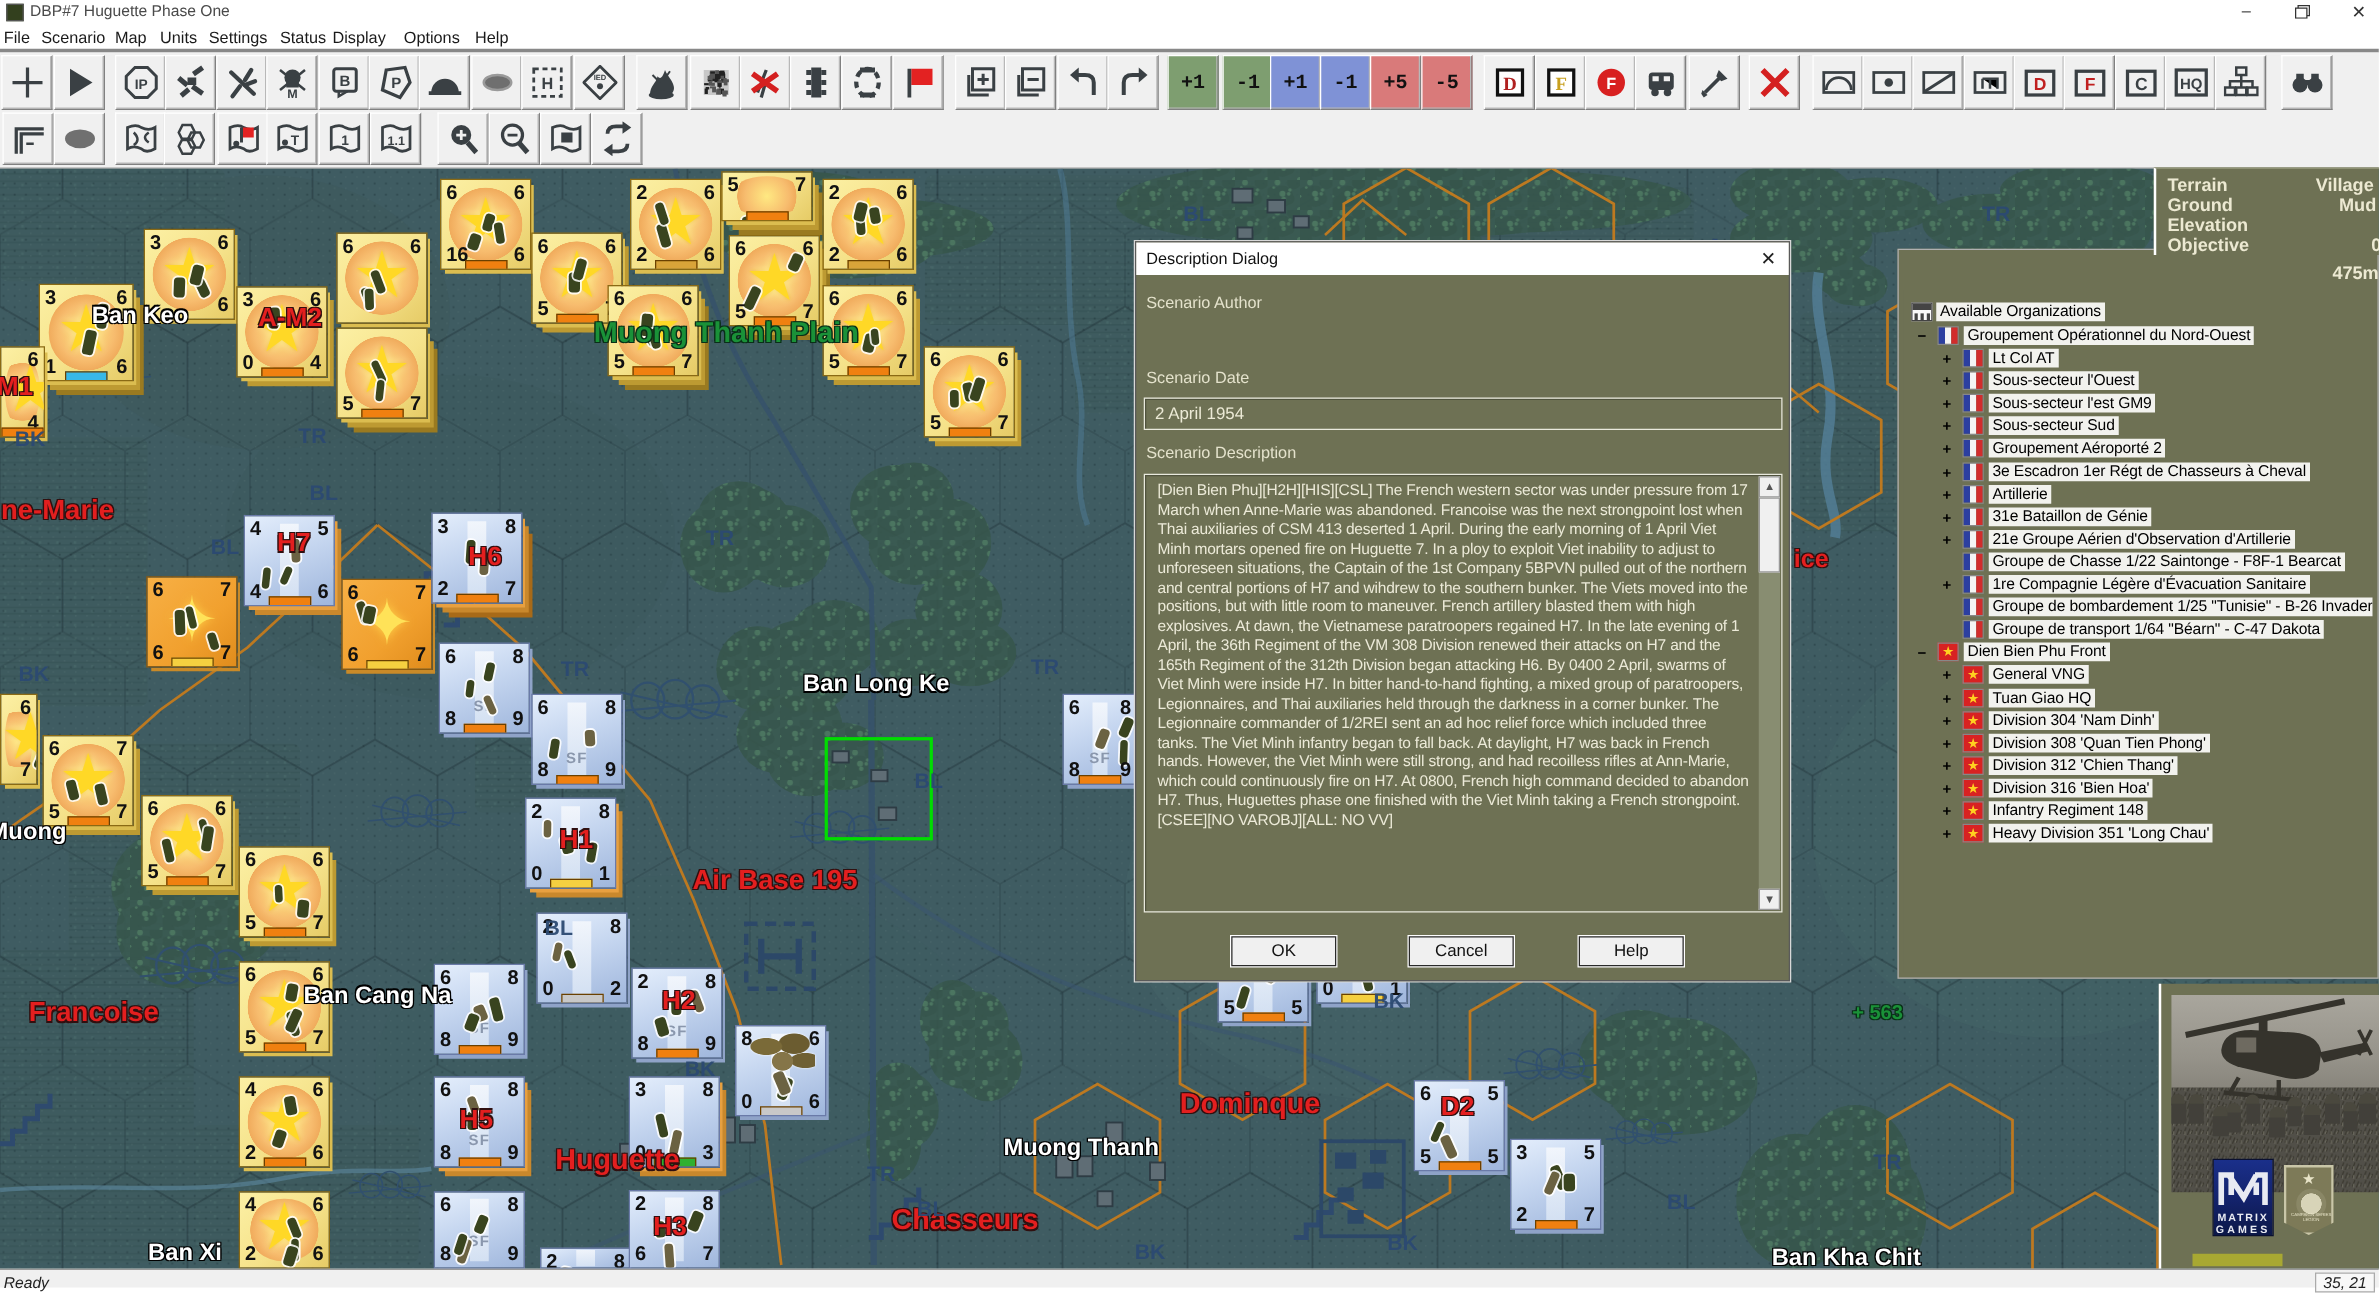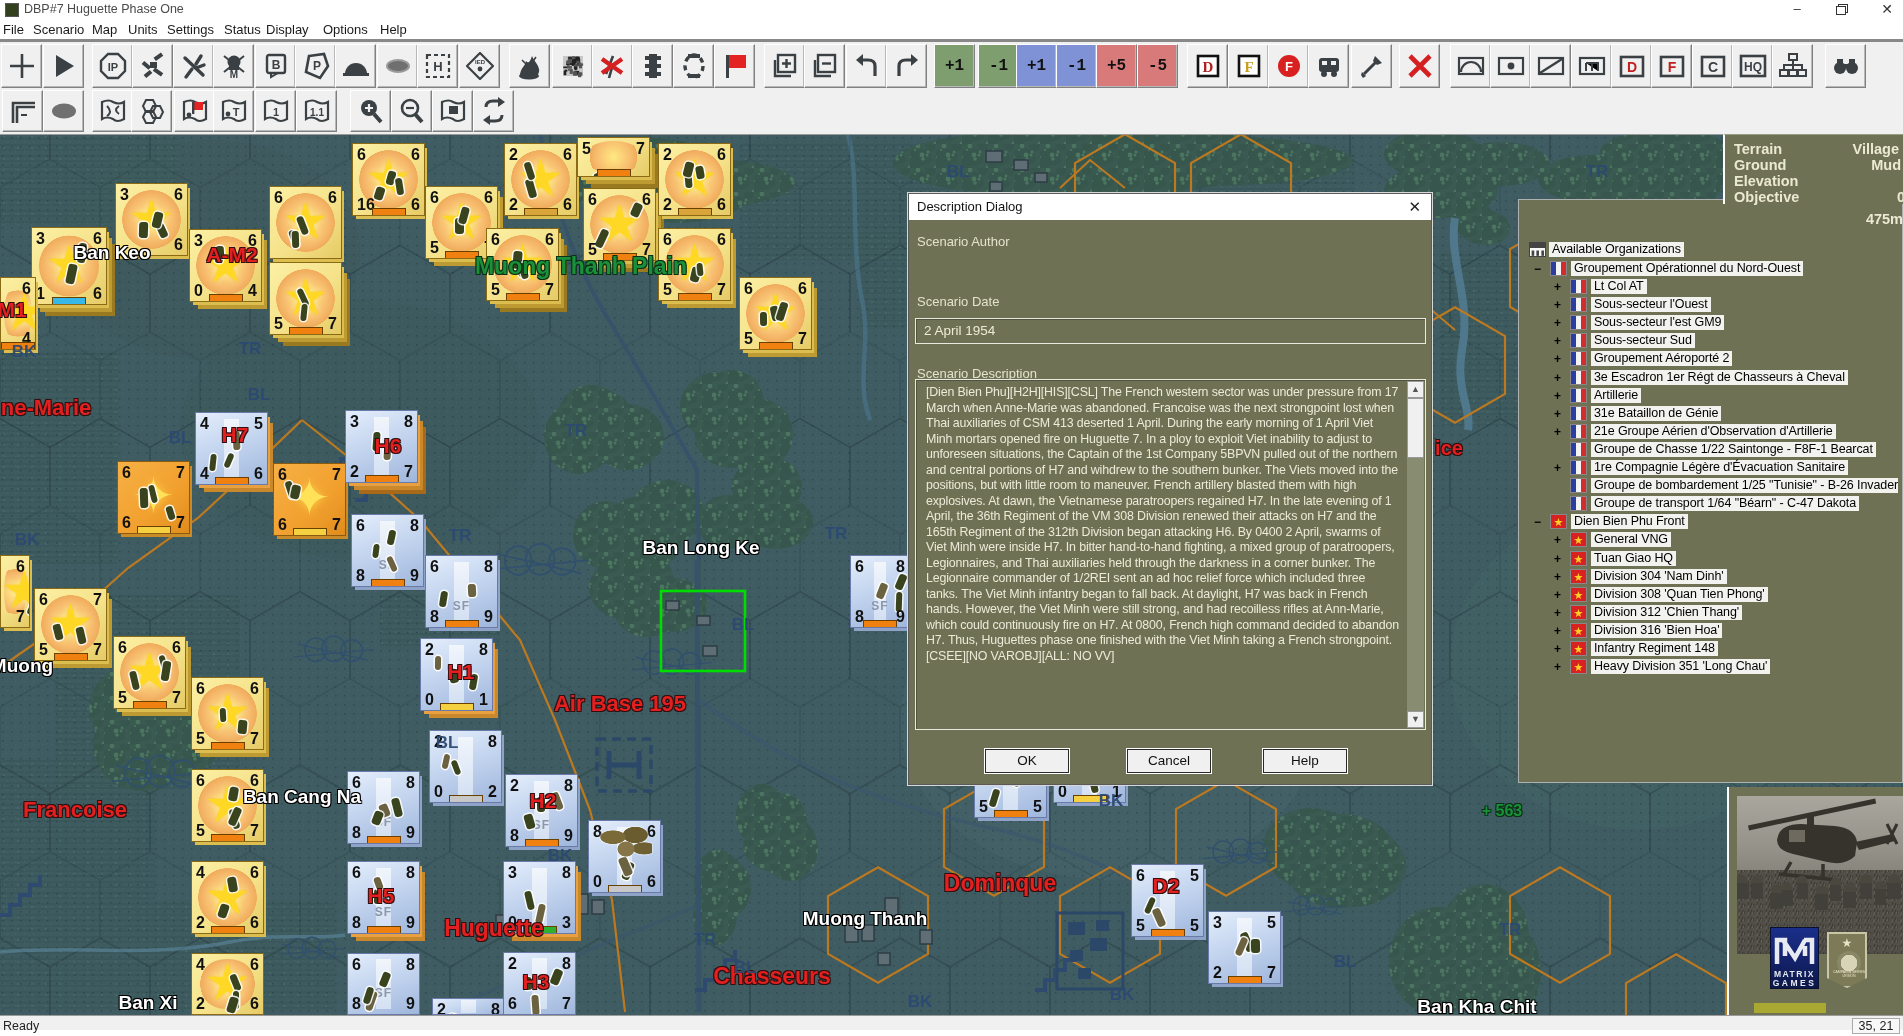--- a/index.html
+++ b/index.html
@@ -7,21 +7,21 @@
 #titlebar .ttxt{position:absolute;left:24px;top:2px;font-size:12.5px;color:#4a4a4a;}
 #tico{position:absolute;left:5px;top:3px;width:14px;height:14px;background:#33401e;border:1px solid #555;}
 .wbtn{position:absolute;top:0px;color:#333;font-size:13px;width:30px;text-align:center;}
 #menubar{position:absolute;left:0;top:20px;width:1903px;height:19px;background:#fff;}
 #menubar span{position:absolute;top:2px;font-size:13px;color:#1a1a1a;}
 #mline{position:absolute;left:0;top:39px;width:1903px;height:3px;background:#888;}
 #toolbar{position:absolute;left:0;top:42px;width:1903px;height:93px;background:#f0f0f0;border-bottom:1px solid #999;}
 .tb{position:absolute;width:41px;height:44px;background:#f0f0f0;border:1px solid #fff;border-right-color:#808080;border-bottom-color:#808080;box-shadow:inset -1px -1px 0 #b8b8b8;color:#3a4044;font-weight:bold;text-align:center;}
 .tb svg{position:absolute;left:50%;top:50%;transform:translate(-50%,-50%);}
 .tb .ch{position:absolute;left:0;right:0;top:50%;transform:translateY(-50%);font-size:22px;line-height:22px;color:#3a4044;}
-#statusbar{position:absolute;left:0;top:1015px;width:1903px;height:15px;background:#f0f0f0;border-top:1px solid #9a9a9a;}
+#statusbar{position:absolute;left:0;top:1015px;width:1903px;height:15px;background:#f0f0f0;border-top:1px solid #9a9a9a;font-style:italic;}
 #statusbar .rdy{position:absolute;left:3px;top:3px;font-size:12.5px;color:#222;}
 #coords{position:absolute;left:1852px;top:2px;width:48px;height:16px;border:1px solid #aaa;background:#f8f8f8;font-size:12.5px;color:#222;text-align:center;}
 #map{position:absolute;left:0;top:135px;width:1903px;height:880px;background:#426163;overflow:hidden;}
 
 .c{position:absolute;width:73px;height:73px;border:1px solid #8a6a14;overflow:hidden;}
 .cy{background:linear-gradient(135deg,#fcf0a4 0%,#f5e28a 55%,#e6cb66 100%);}
 .cy .circ{position:absolute;left:9%;top:9%;width:82%;height:82%;border-radius:50%;background:radial-gradient(circle,#ffe982 0%,#f7bc6e 52%,#f0ab5c 70%,rgba(240,171,92,0) 71%);}
 .cy .star{position:absolute;left:0;right:0;top:50%;transform:translateY(-54%);text-align:center;font-size:52px;line-height:52px;color:#ffd826;text-shadow:0 0 7px #fff2a0,0 0 3px #e8a818;}
 .co{background:linear-gradient(135deg,#f7b045 0%,#f1a02e 60%,#e08c1c 100%);border-color:#8a5a10;}
 .co .star{position:absolute;left:0;right:0;top:50%;transform:translateY(-54%);text-align:center;font-size:50px;line-height:52px;color:#ffe258;text-shadow:0 0 8px #ffd24a;}
@@ -1262,21 +1262,21 @@
 <div class="hx" style="left:705px;top:940px;">TR</div>
 <div class="hx" style="left:27px;top:540px;">BK</div>
 <div id="dlg">
     <div class="dtitle">
       <span class="dt">Description Dialog</span>
       <span class="dx">✕</span>
     </div>
     <div class="dlab" style="left:8px;top:40px;">Scenario Author</div>
     <div class="dlab" style="left:8px;top:100px;">Scenario Date</div>
     <div class="dfield" style="top:124px;">2 April 1954</div>
-    <div class="dlab" style="left:8px;top:160px;margin-top:12px;">Scenario Description</div>
+    <div class="dlab" style="left:8px;top:160px;">Scenario Description</div>
     <div id="dtext">[Dien Bien Phu][H2H][HIS][CSL] The French western sector was under pressure from 17 March when Anne-Marie was abandoned. Francoise was the next strongpoint lost when Thai auxiliaries of CSM 413 deserted 1 April. During the early morning of 1 April Viet Minh mortars opened fire on Huguette 7. In a ploy to exploit Viet inability to adjust to unforeseen situations, the Captain of the 1st Company 5BPVN pulled out of the northern and central portions of H7 and wihdrew to the southern bunker. The Viets moved into the positions, but with little room to maneuver. French artillery blasted them with high explosives. At dawn, the Vietnamese paratroopers regained H7. In the late evening of 1 April, the 36th Regiment of the VM 308 Division renewed their attacks on H7 and the 165th Regiment of the 312th Division began attacking H6. By 0400 2 April, swarms of Viet Minh were inside H7. In bitter hand-to-hand fighting, a mixed group of paratroopers, Legionnaires, and Thai auxiliaries held through the darkness in a corner bunker. The Legionnaire commander of 1/2REI sent an ad hoc relief force which included three tanks. The Viet Minh infantry began to fall back. At daylight, H7 was back in French hands. However, the Viet Minh were still strong, and had recoilless rifles at Ann-Marie, which could continuously fire on H7. At 0800, French high command decided to abandon H7. Thus, Huguettes phase one finished with the Viet Minh taking a French strongpoint. [CSEE][NO VAROBJ][ALL: NO VV]<div id="dscroll">
         <div class="sa" style="top:0;">▲</div>
         <div class="sth"></div>
         <div class="sa" style="bottom:0;">▼</div>
       </div></div>
     <div class="dbtn" style="left:76px;">OK</div>
     <div class="dbtn" style="left:218px;">Cancel</div>
     <div class="dbtn" style="left:354px;">Help</div>
   </div>
 <div id="forces">

